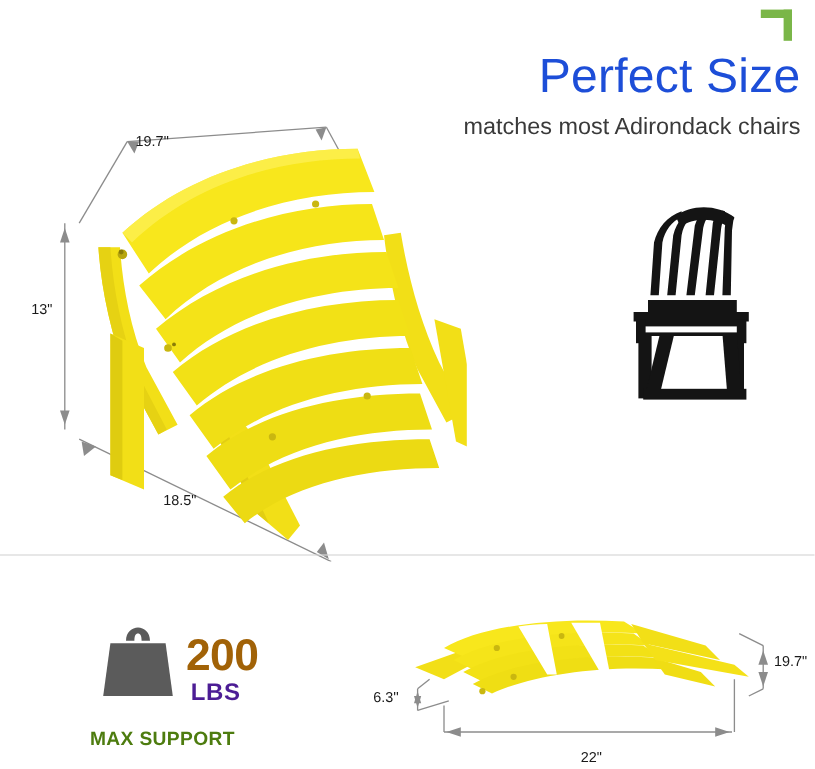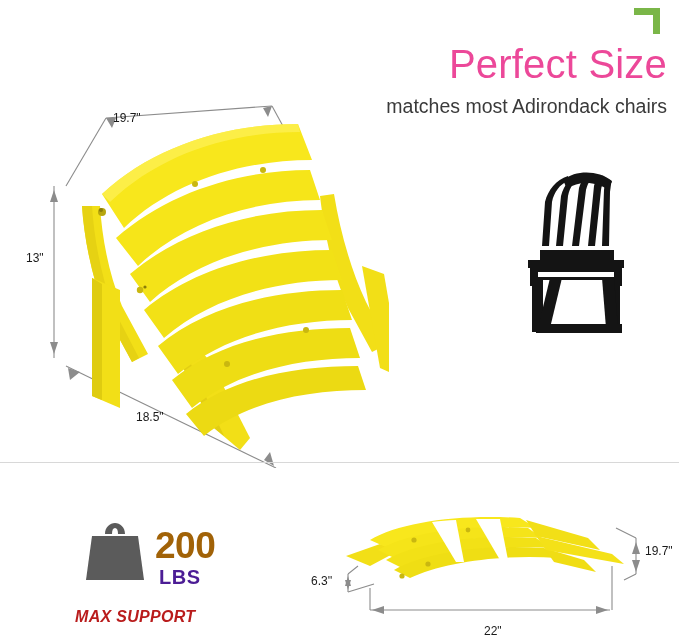--- a/index.html
+++ b/index.html
@@ -24,21 +24,21 @@
     position: absolute;
     left: 322px;
     top: 42px;
     width: 345px;
     text-align: right;
   }
   .headline-title {
     font-size: 40px;
     line-height: 44px;
     font-weight: 400;
-    color: #ec4899;
+    color: #1d4ed8;
     letter-spacing: 0.2px;
     white-space: nowrap;
   }
   .headline-sub {
     margin-top: 8px;
     font-size: 19.5px;
     line-height: 24px;
     color: #3a3a3a;
     font-weight: 400;
     white-space: nowrap;
@@ -145,23 +145,22 @@
     font-weight: bold;
     color: #4c1d95;
     letter-spacing: 0.5px;
   }
   .weight-caption {
     position: absolute;
     left: 15px;
     top: 100px;
     font-size: 16px;
     font-weight: bold;
-    color: #b91c1c;
+    color: #4d7c0f;
     letter-spacing: 0.3px;
-    font-style: italic;
   }
   .weight-icon {
     position: absolute;
     left: 20px;
     top: 10px;
     width: 70px;
     height: 70px;
   }
 </style>
 </head>

